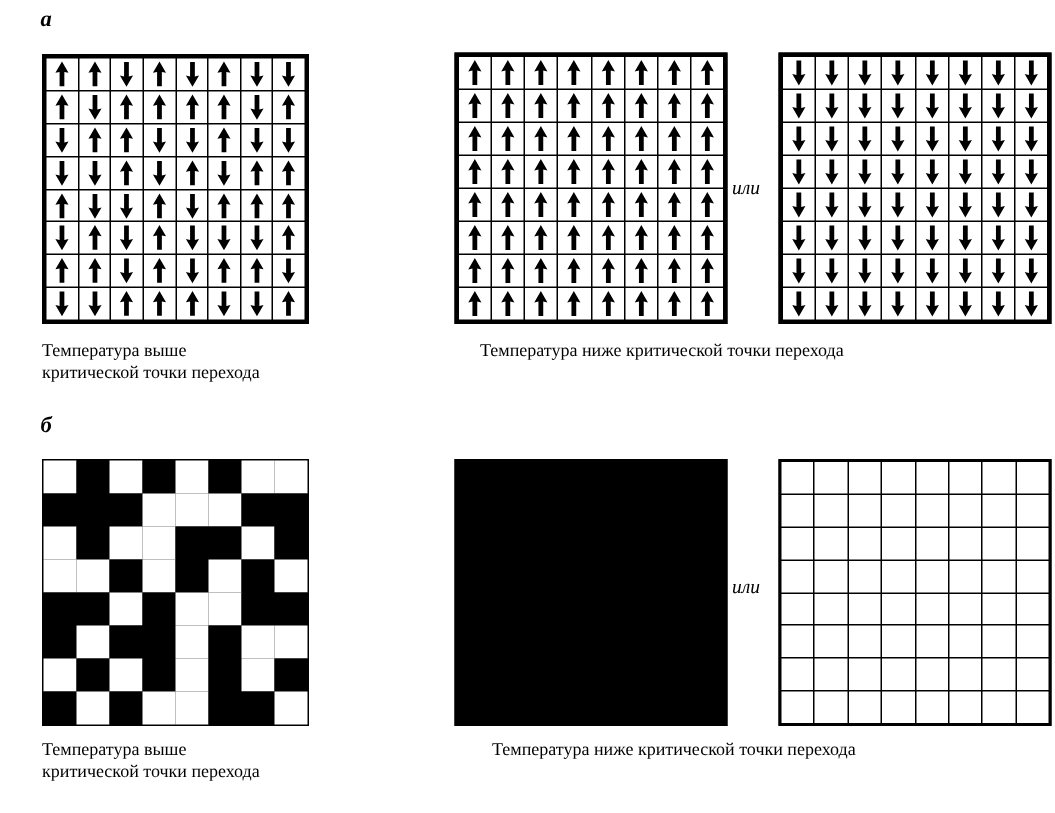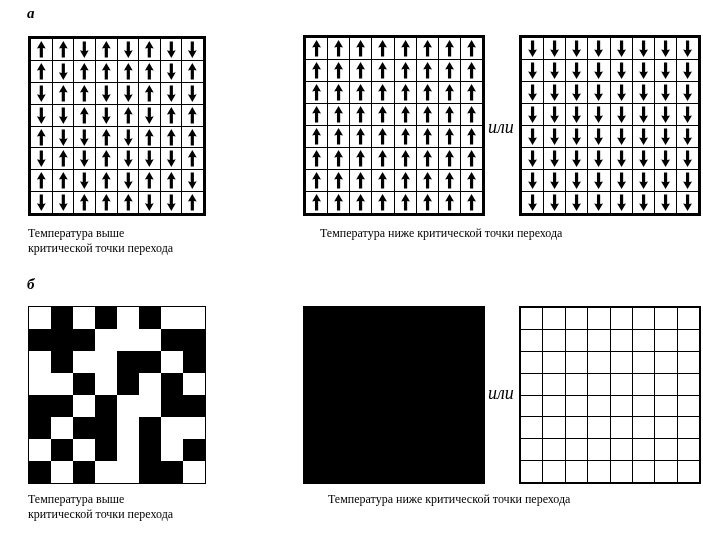--- a/index.html
+++ b/index.html
@@ -87,21 +87,21 @@
     white-space: pre-line;
   }
   #caption-a-left   { left: 28px;  top: 226px; width: 210px; }
   #caption-a-right  { left: 320px; top: 226px; width: 390px; }
   #caption-b-left   { left: 28px;  top: 492px; width: 210px; }
   #caption-b-right  { left: 328px; top: 492px; width: 390px; }
 
   .conj {
     position: absolute;
     font-style: italic;
-    font-size: 18px;
+    font-size: 13px;
     font-family: "Liberation Serif", serif;
   }
   #conj-a { left: 488px; top: 117px; }
   #conj-b { left: 488px; top: 383px; }
 </style>
 </head>
 <body>
 
 <div class="panel-letter" id="letter-a">а</div>
 

